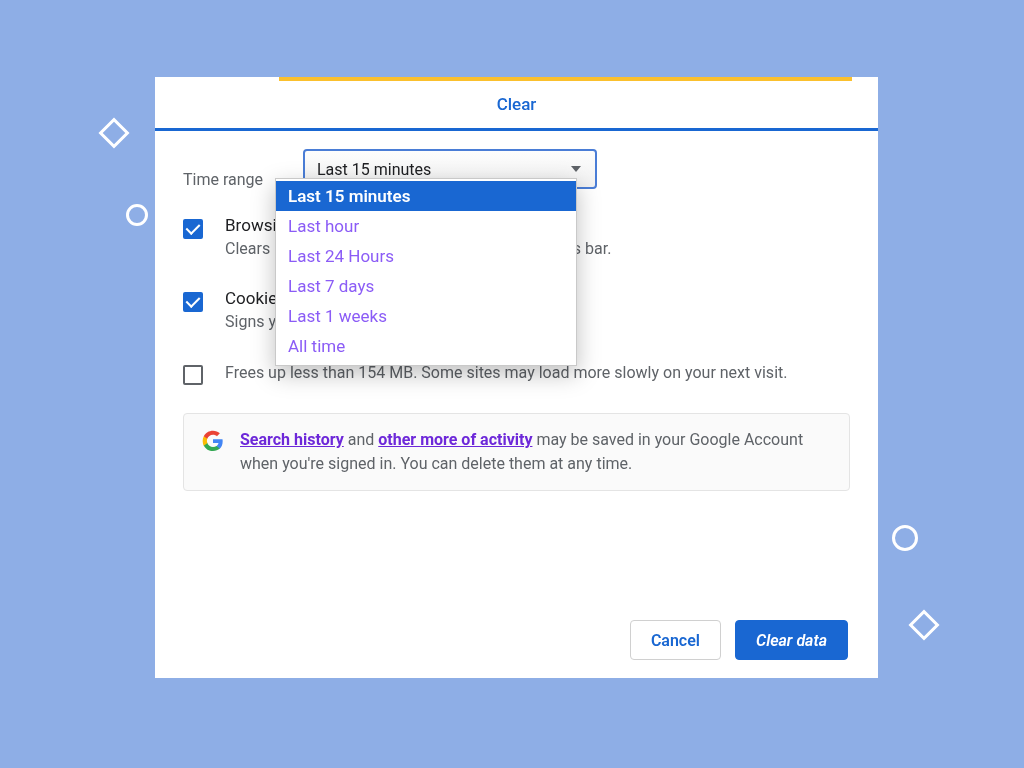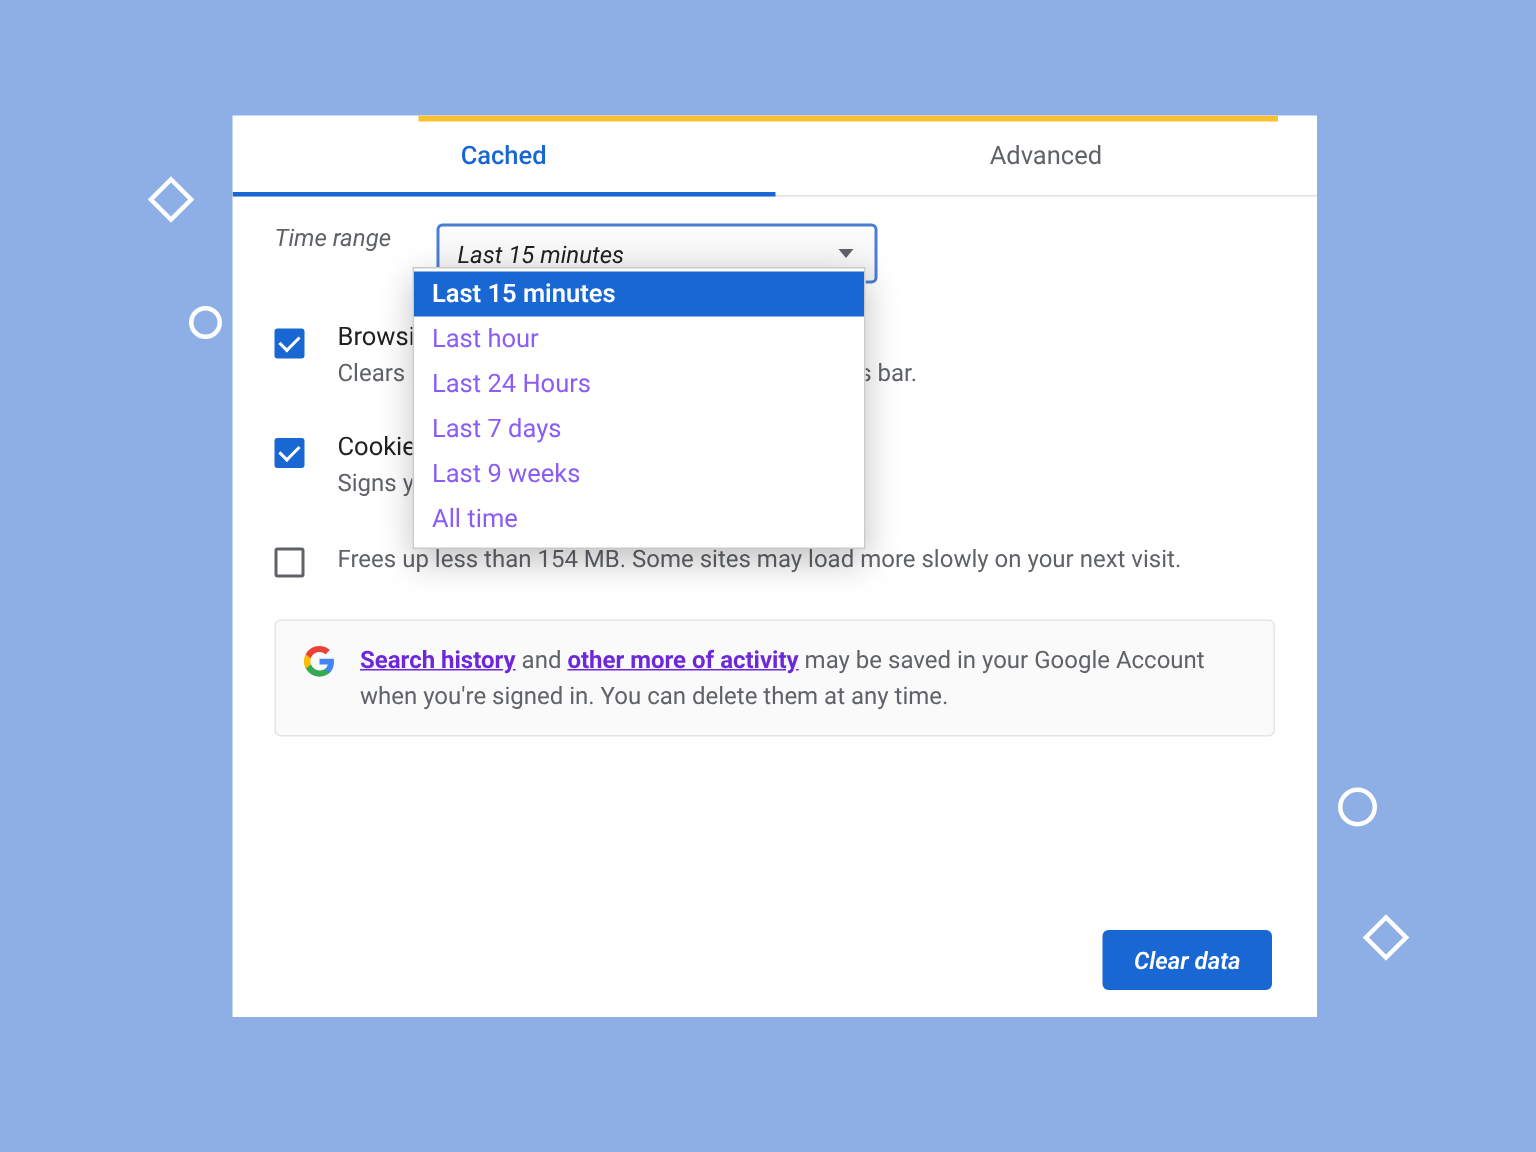--- a/index.html
+++ b/index.html
@@ -59,24 +59,23 @@
     left: 0; right: 0; bottom: -1px;
     height: 3px;
     background: #1967d2;
   }
   .body {
     padding: 18px 28px 0 28px;
     position: relative;
   }
   .row-timerange {
     display: flex;
-    align-items: flex-start;
-    gap: 16px;
+    align-items: flex-end;
+    gap: 28px;
     margin-bottom: 26px;
-    font-style: italic;
   }
   .label {
     color: #5f6368;
     font-size: 16px;
     min-width: 92px;
   }
   .select {
     position: relative;
     width: 294px;
     height: 40px;
@@ -224,40 +223,39 @@
 
 <div class="deco diamond1"></div>
 <div class="deco circle1"></div>
 <div class="deco circle2"></div>
 <div class="deco diamond2"></div>
 
 <div class="dialog">
   <div class="yellowbar"></div>
 
   <div class="tabs">
-    <div class="tab active">Cached</div>
-    <div class="tab">Advanced</div>
+    <div class="tab active">Clear</div>
   </div>
 
   <div class="body">
 
     <div class="row-timerange">
       <div class="label">Time range</div>
       <div class="select">
         <span>Last 15 minutes</span>
         <span class="caret"></span>
       </div>
     </div>
 
     <div class="dropdown">
       <div class="opt selected">Last 15 minutes</div>
       <div class="opt">Last hour</div>
       <div class="opt">Last 24 Hours</div>
       <div class="opt">Last 7 days</div>
-      <div class="opt">Last 9 weeks</div>
+      <div class="opt">Last 1 weeks</div>
       <div class="opt">All time</div>
     </div>
 
     <div class="checklist">
 
       <div class="check-row">
         <div class="checkbox checked"></div>
         <div class="check-text">
           <div class="title">Browsing history</div>
           <div class="desc">Clears history and autocompletions in the address bar.</div>
@@ -291,15 +289,16 @@
         </svg>
       </div>
       <div class="msg">
         <a>Search history</a><span> and </span><a>other more of activity</a><span> may be saved in your Google Account when you're signed in. You can delete them at any time.</span>
       </div>
     </div>
 
   </div>
 
   <div class="footer">
+    <div class="btn secondary">Cancel</div>
     <div class="btn primary">Clear data</div>
   </div>
 </div>
 
 </body></html>

